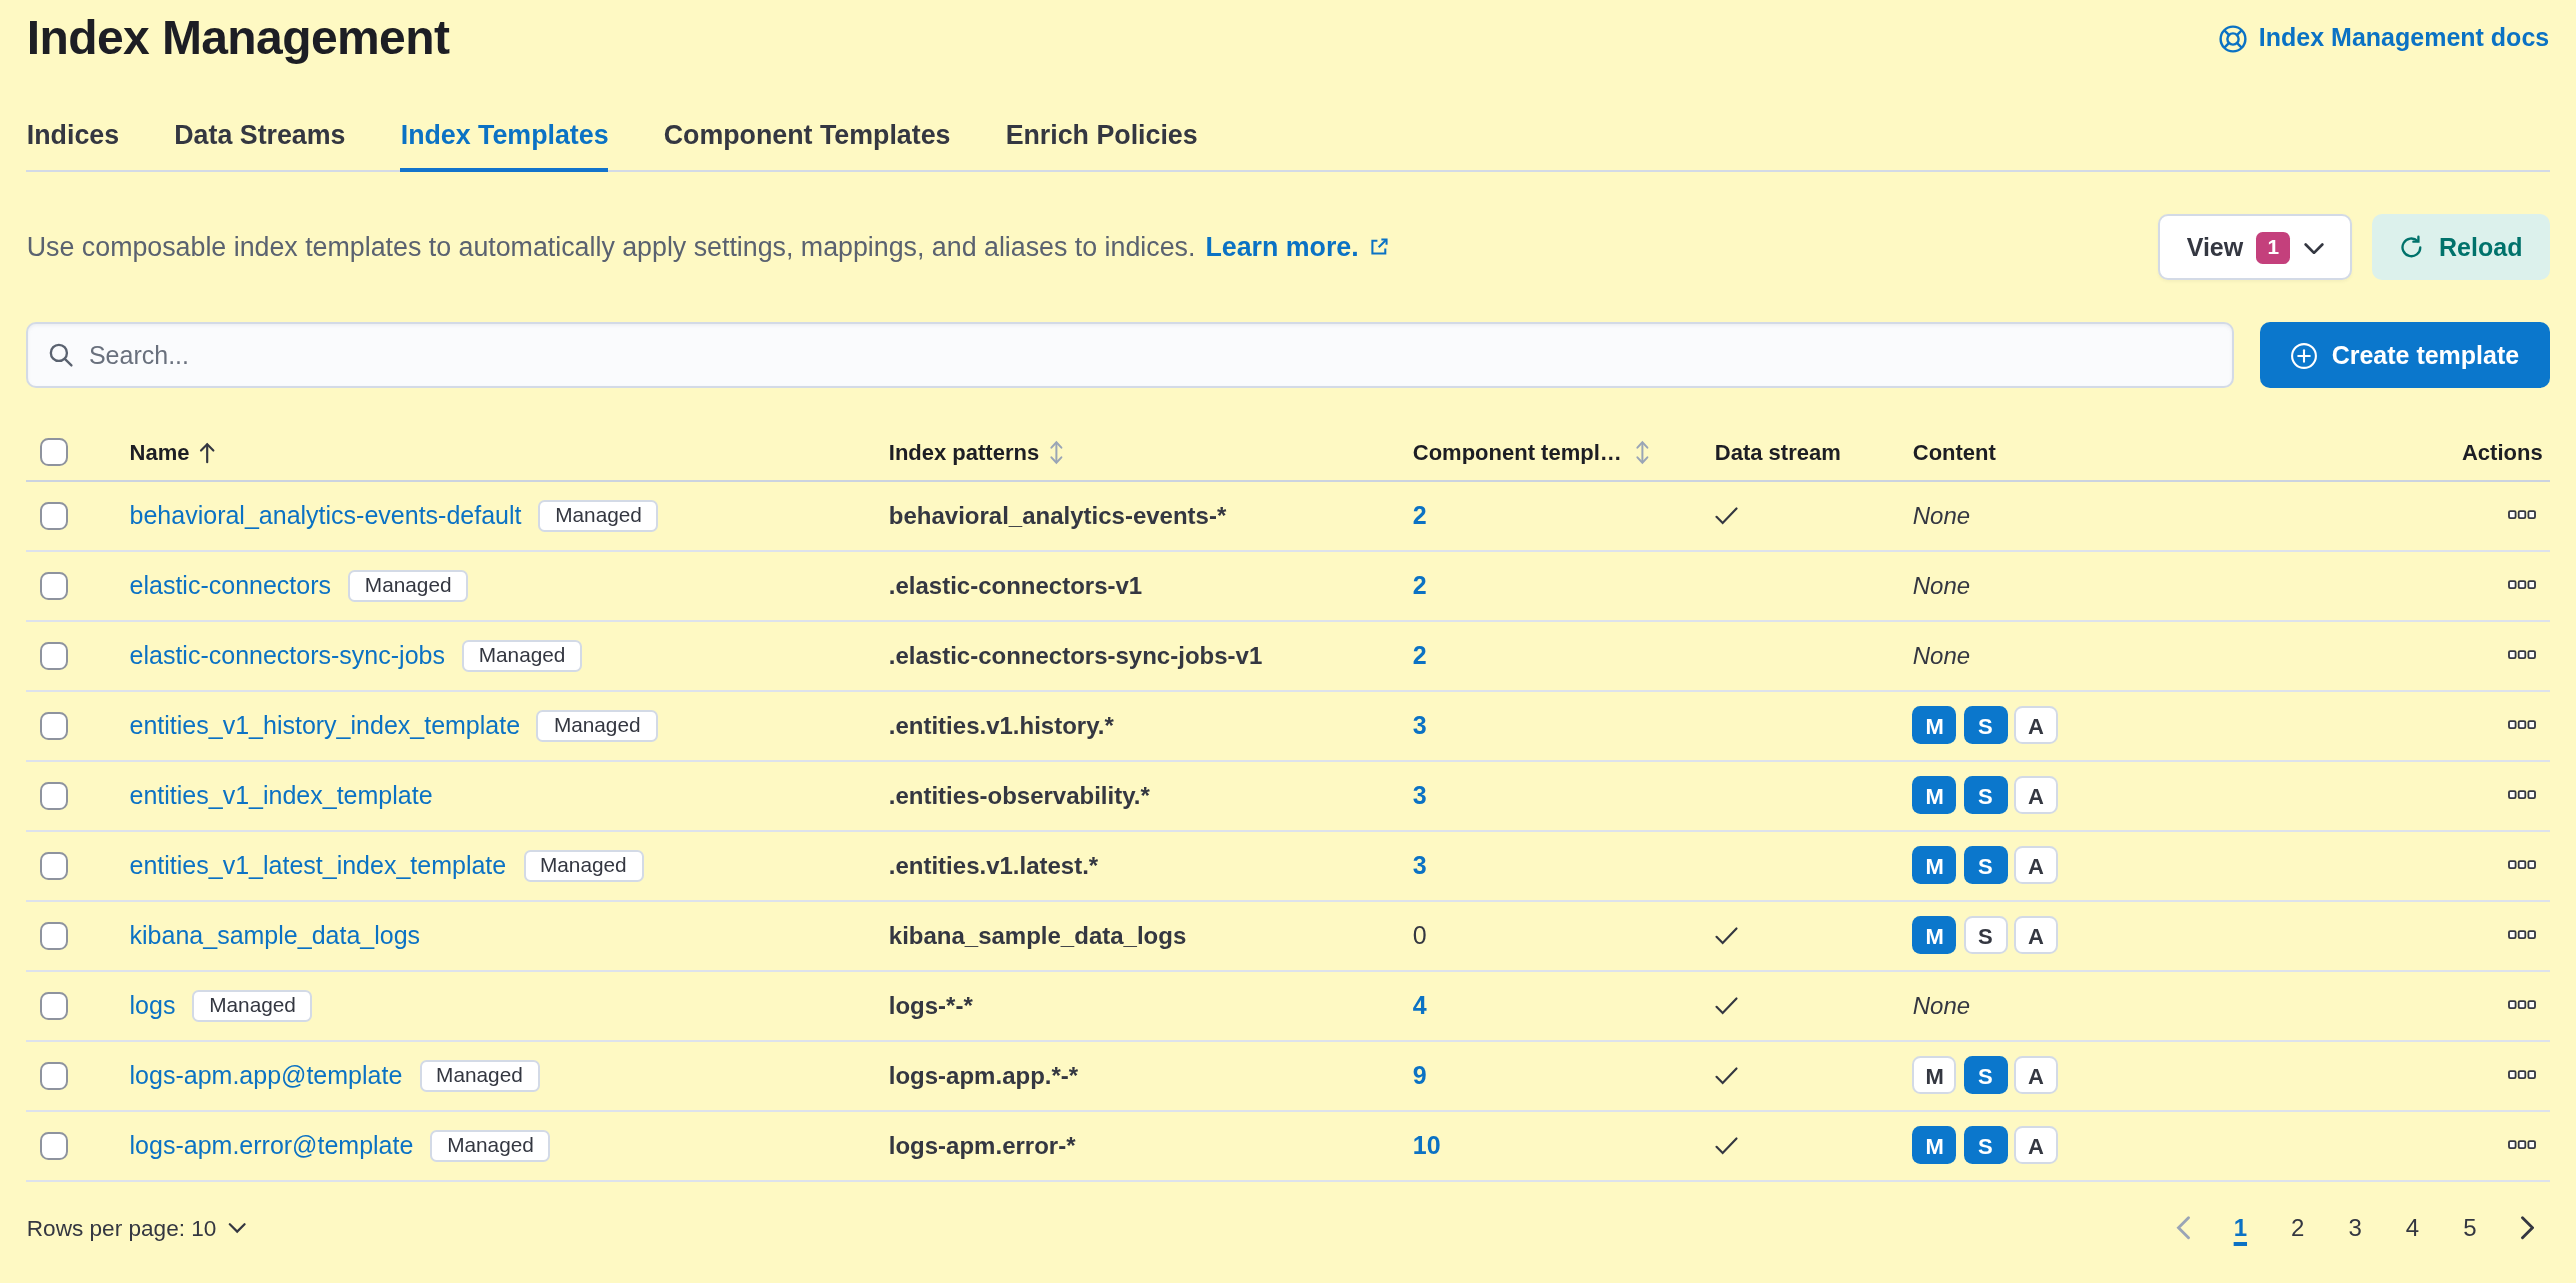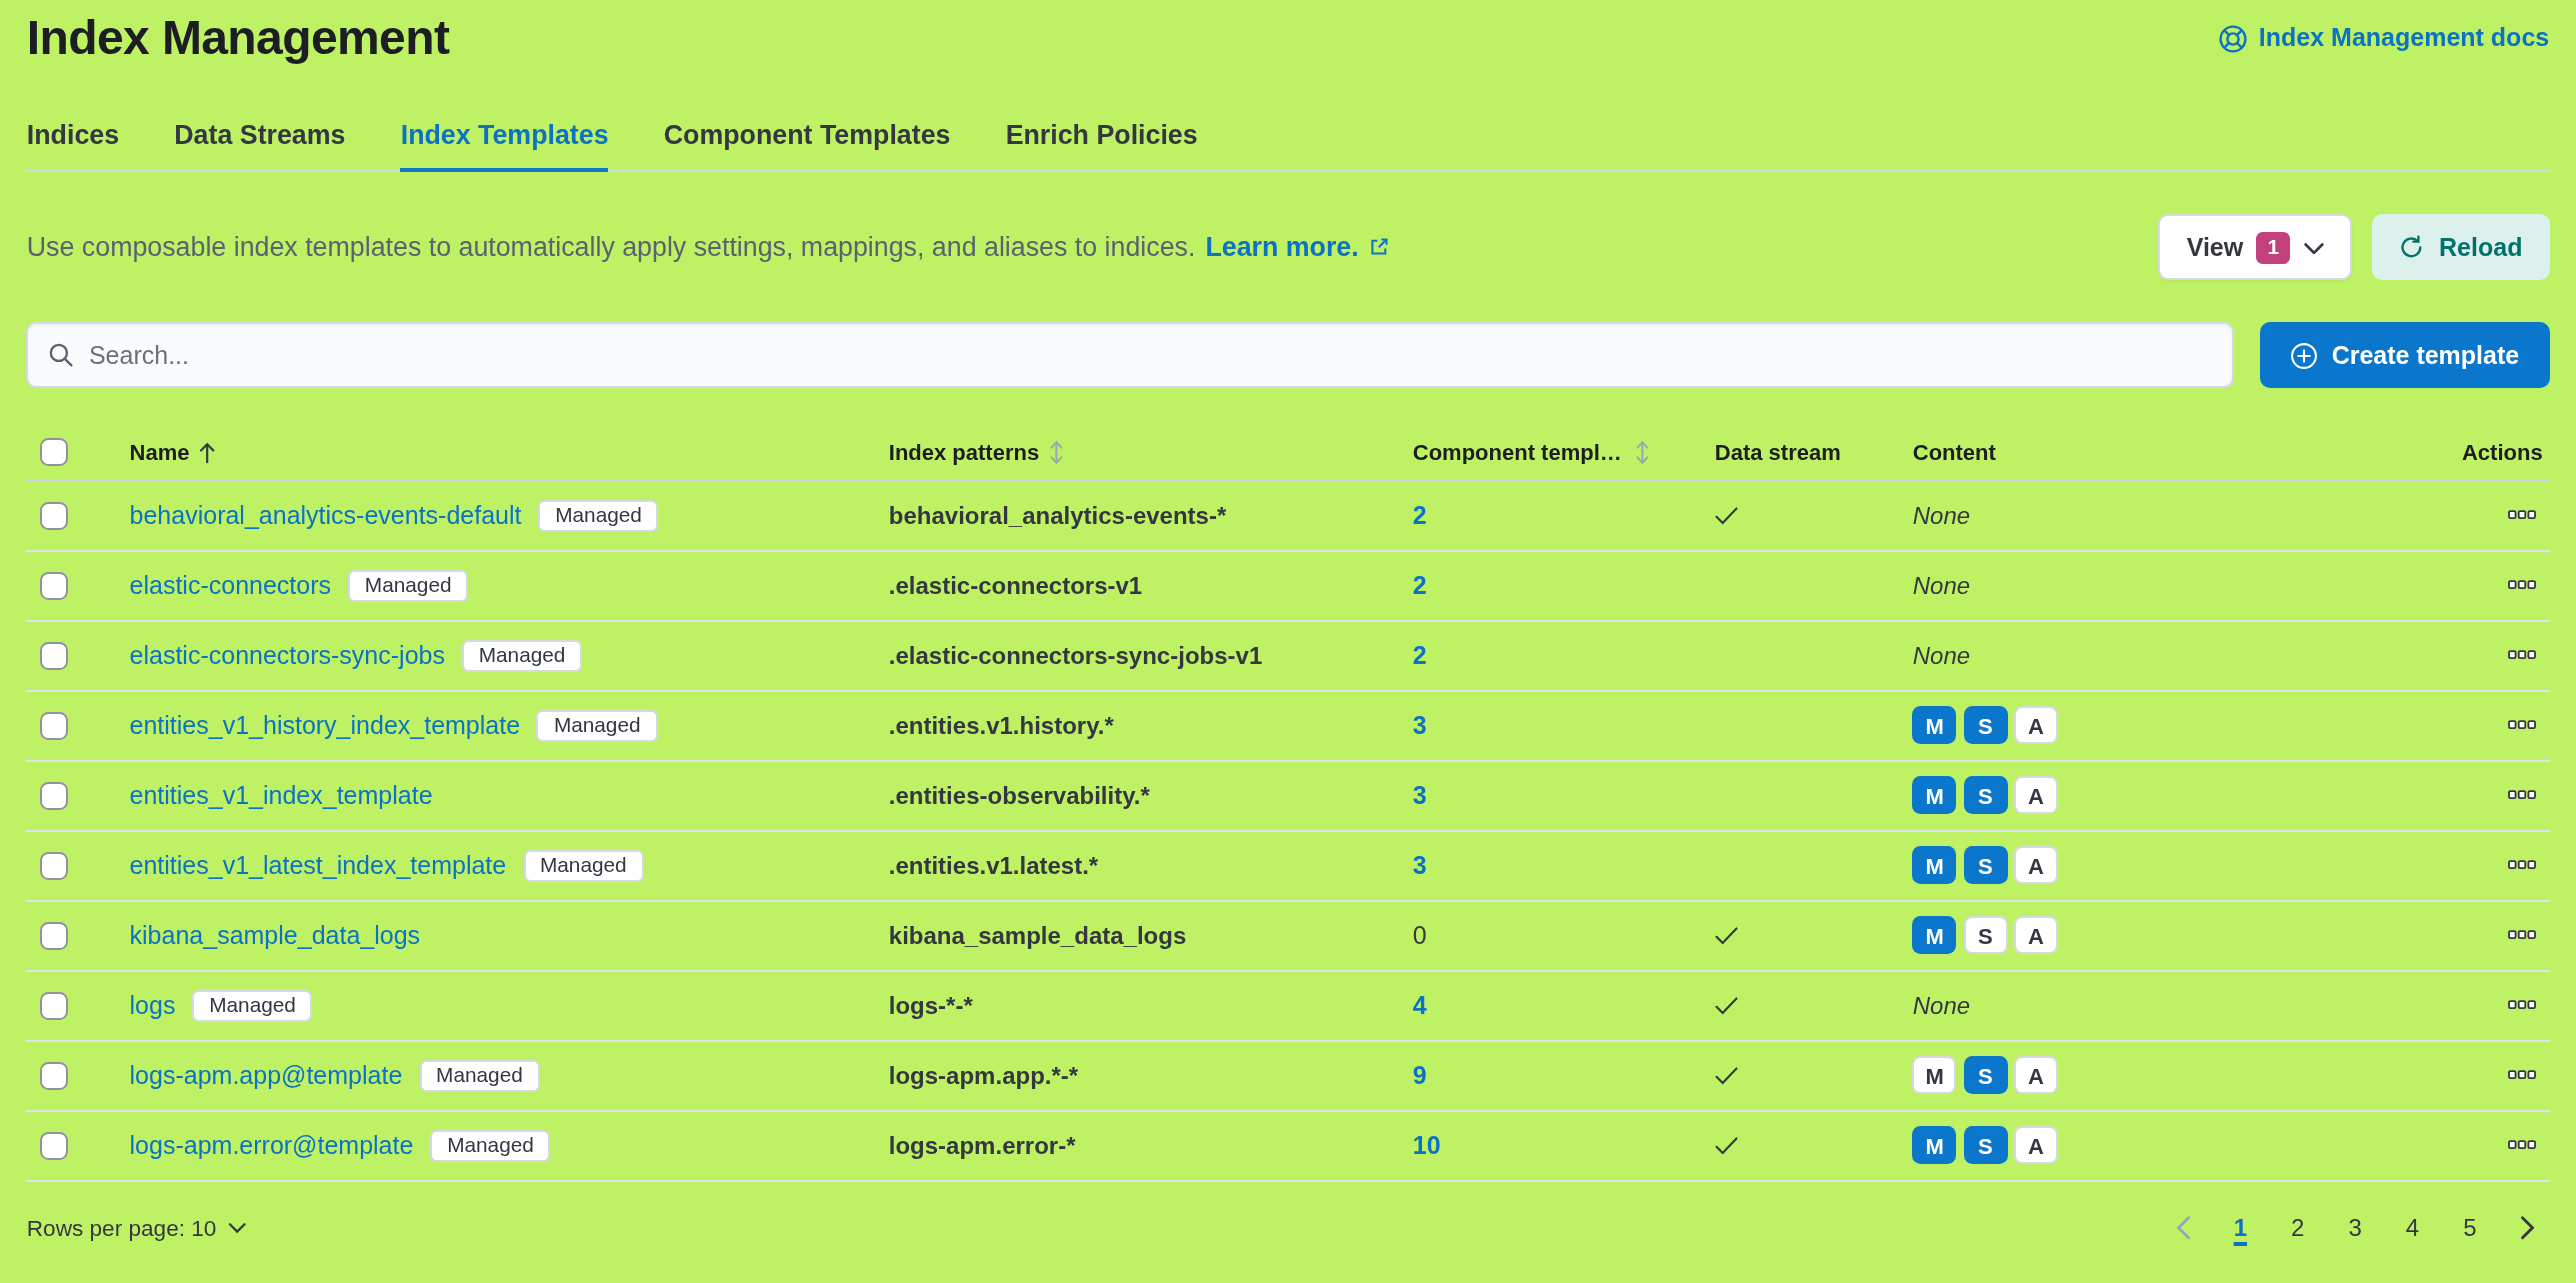--- a/index.html
+++ b/index.html
@@ -11,21 +11,21 @@
     --accent:#c4407c;
     --success-text:#00726b;
     --success-bg:#dcf1ec;
     --border:#d3dae6;
     --border2:#cbd3e0;
     --disabled:#9aa5b6;
   }
   *{box-sizing:border-box;margin:0;padding:0;}
   html,body{background:#fff;}
   body{font-family:"Liberation Sans","DejaVu Sans",sans-serif;color:var(--text2);}
-  .viewport{width:2576px;height:1284px;overflow:hidden;background:#bef264;}
+  .viewport{width:2576px;height:1284px;overflow:hidden;background:#fef9c3;}
   .page{width:1288px;height:642px;transform:scale(2);transform-origin:0 0;padding:0 13.4px;}
 
   
   .hdr{display:flex;justify-content:space-between;align-items:center;margin-top:10px;}
   h1{font-size:24px;font-weight:700;color:var(--text);letter-spacing:-0.3px;}
   .docs-link{display:flex;align-items:center;gap:5.9px;color:var(--link);font-size:12.5px;font-weight:600;cursor:pointer;text-decoration:none;}
 
   
   .tabs{display:flex;gap:27.6px;margin-top:27px;border-bottom:0.8px solid var(--border);}
   .tab{font-size:13.4px;font-weight:700;color:var(--text2);padding-bottom:9.2px;margin-bottom:-0.8px;border-bottom:2.5px solid transparent;cursor:pointer;}

